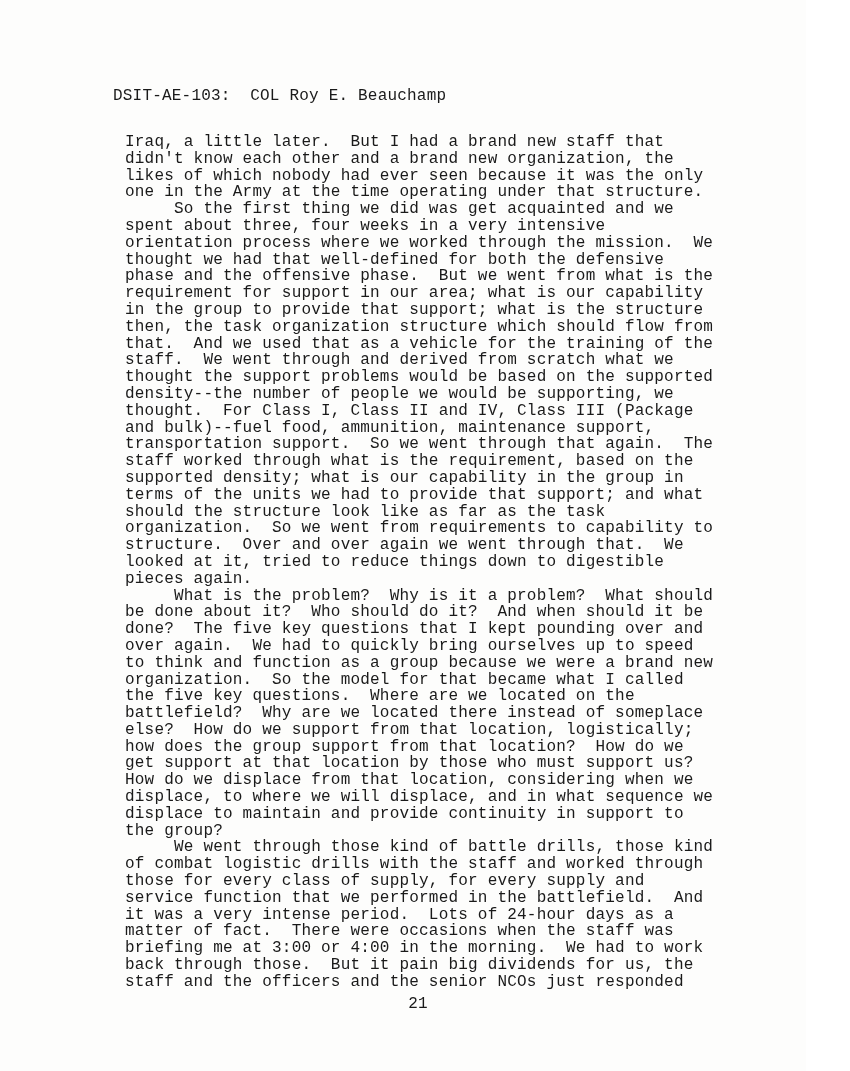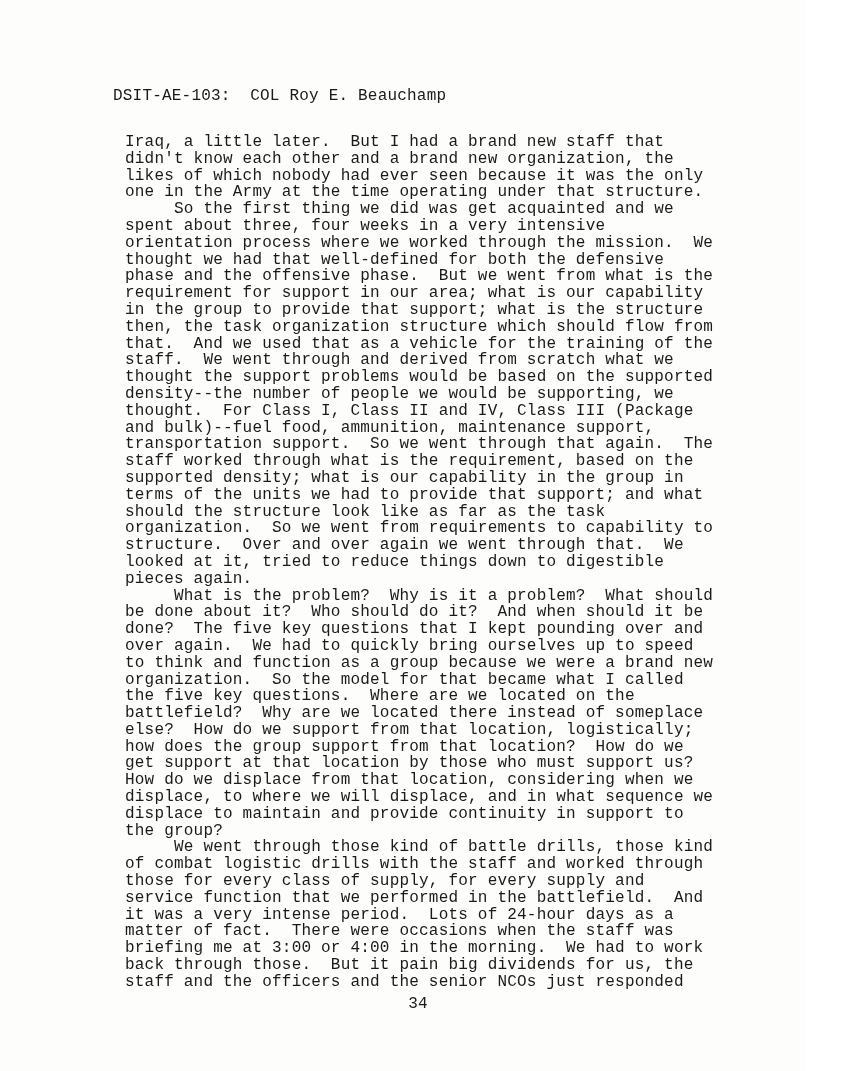--- a/index.html
+++ b/index.html
@@ -117,18 +117,18 @@
      We went through those kind of battle drills, those kind
 of combat logistic drills with the staff and worked through
 those for every class of supply, for every supply and
 service function that we performed in the battlefield.  And
 it was a very intense period.  Lots of 24-hour days as a
 matter of fact.  There were occasions when the staff was
 briefing me at 3:00 or 4:00 in the morning.  We had to work
 back through those.  But it pain big dividends for us, the
 staff and the officers and the senior NCOs just responded</pre>
 
-  <div class="page-number">34</div>
+  <div class="page-number">21</div>
 
   <div class="scan-mark-small"></div>
 
   <div class="scan-mark-bar"></div>
 </div>
 
 </body></html>

